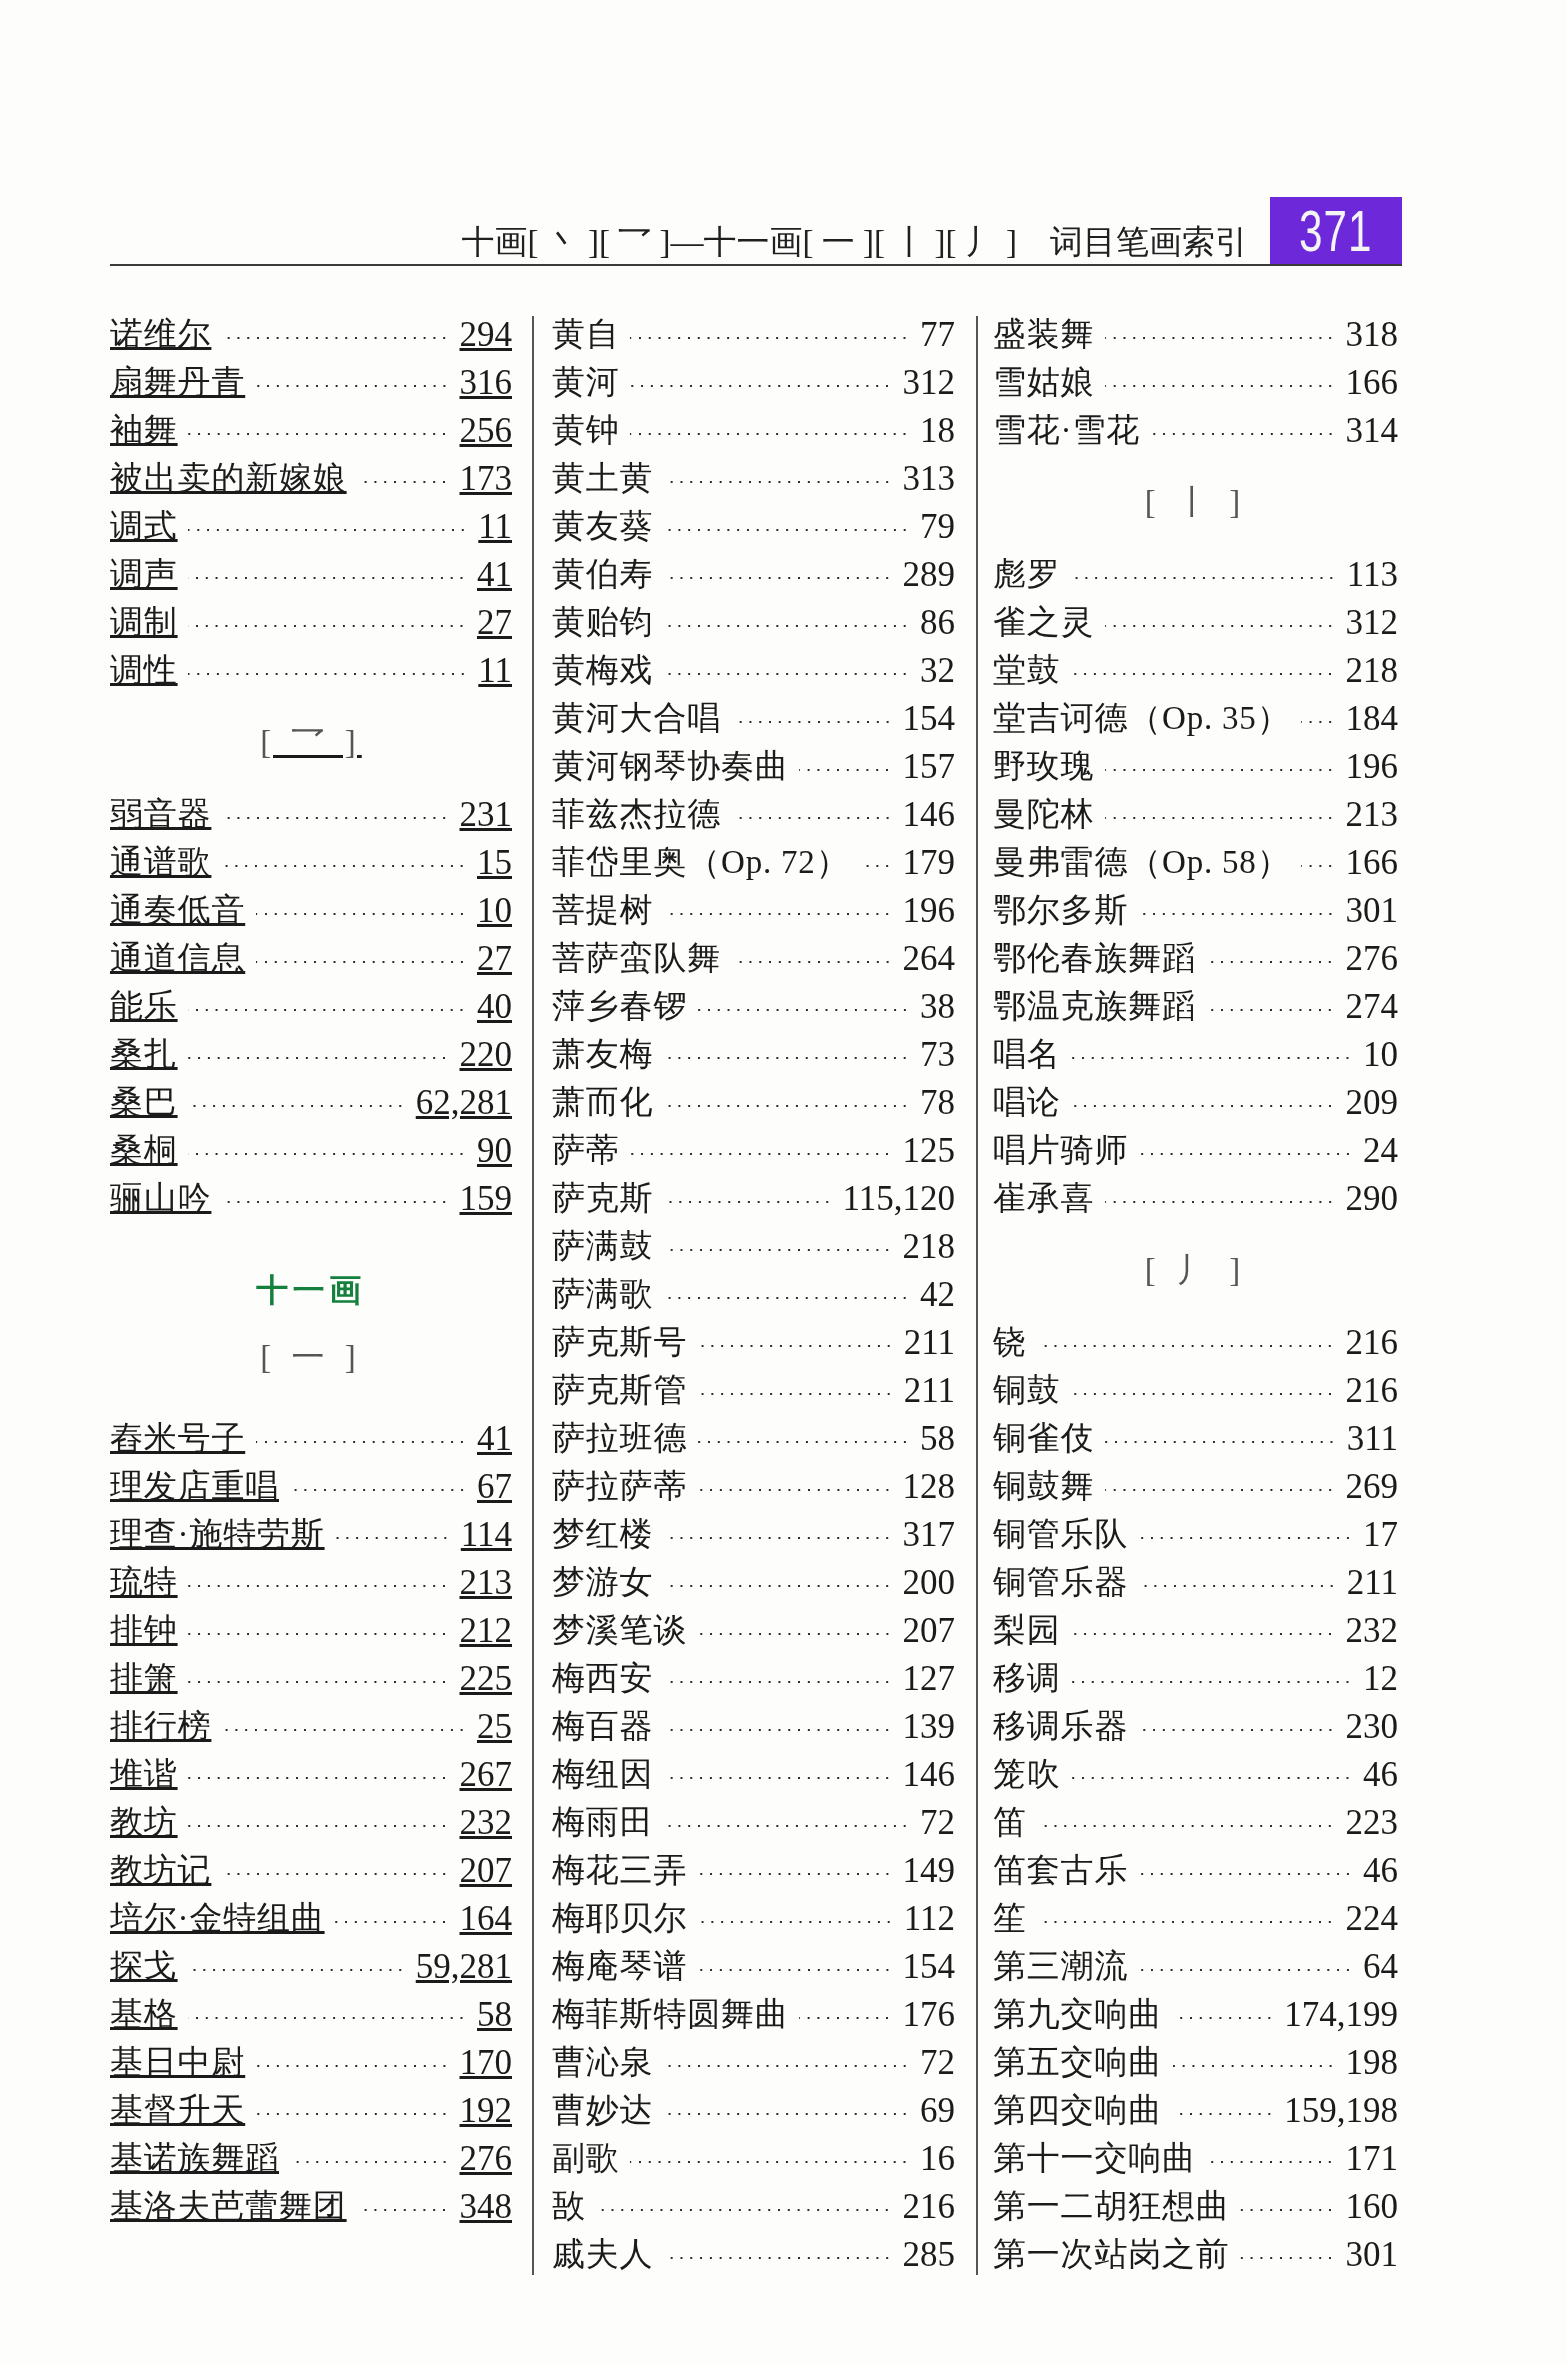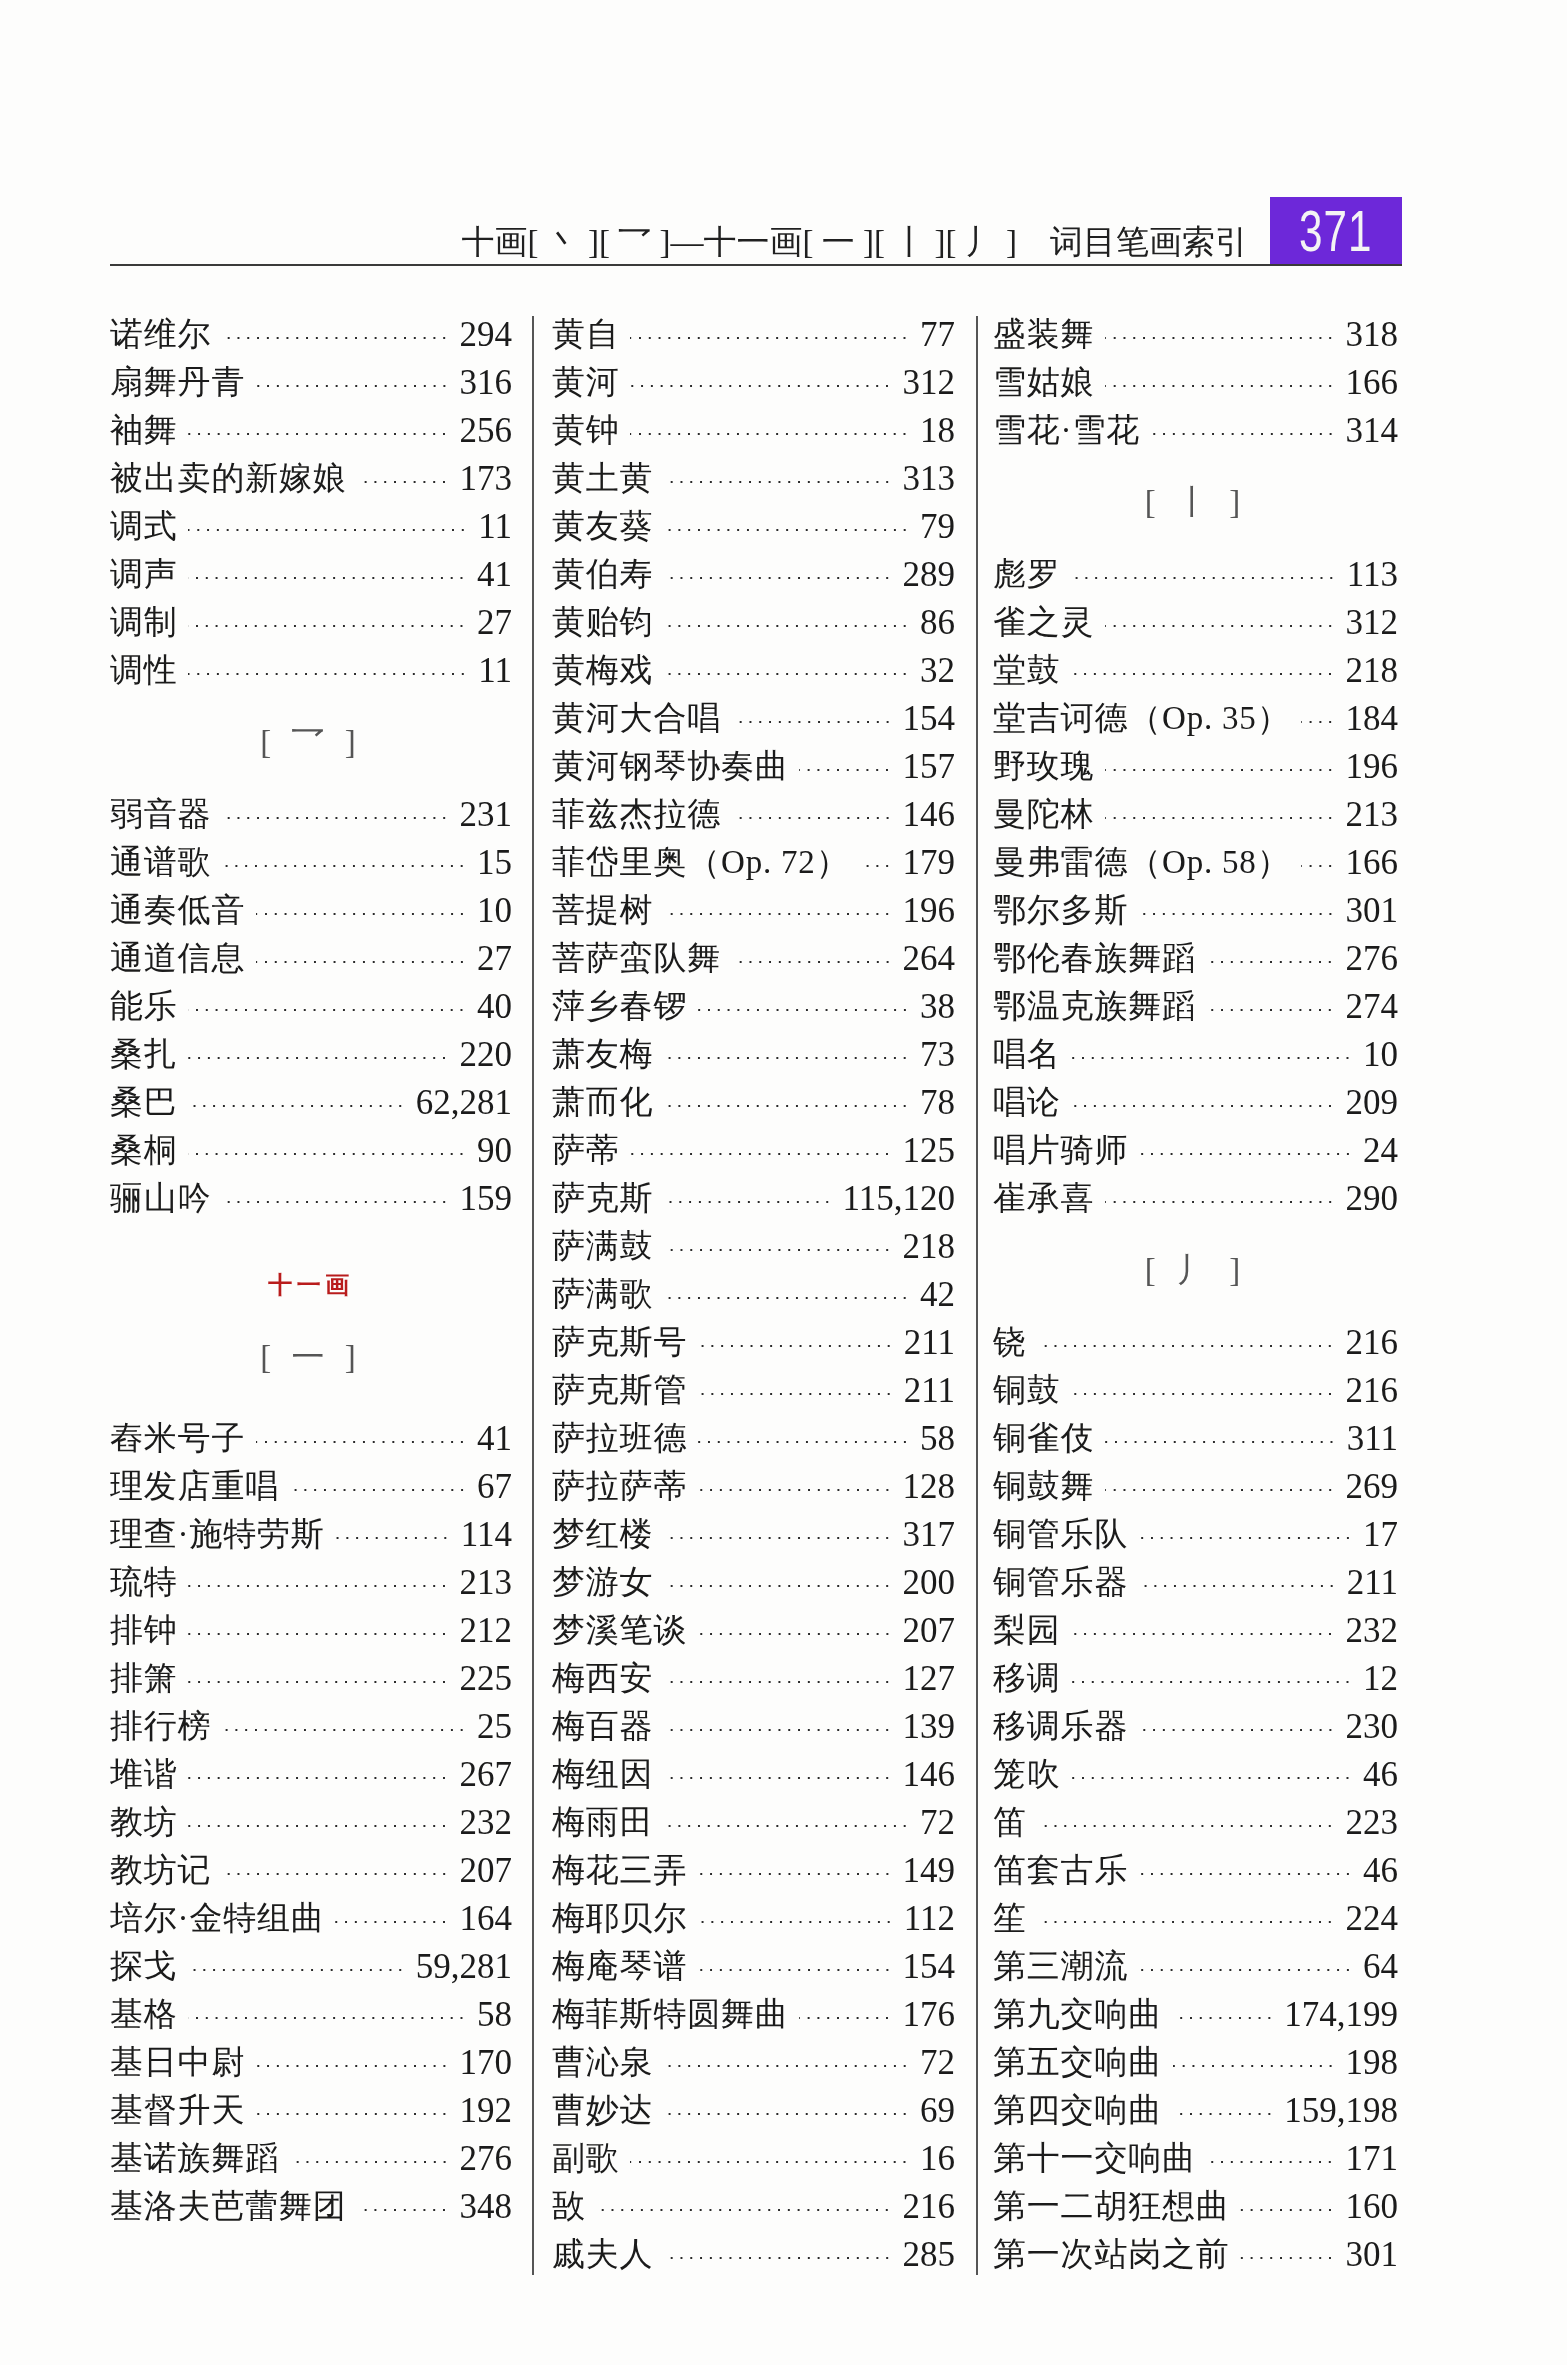--- a/index.html
+++ b/index.html
@@ -44,21 +44,21 @@
     background-size: 9.8px 4.5px; background-repeat: repeat-x; background-position: right center;
   }
   .page { white-space: nowrap; font-size: 35px; font-family: "Liberation Serif", serif; }
   .stroke-heading {
     height: 96px; display: flex; align-items: center; justify-content: center;
     font-size: 33px; color: #555; letter-spacing: 6px;
   }
   .section { height: 192px; position: relative; }
   .section-title {
     position: absolute; top: 47px; left: 0; right: 0; text-align: center;
-    font-family: "DejaVu Sans", sans-serif; font-weight: bold; font-size: 24px; letter-spacing: 4.5px; color: #b91c1c;
+    font-family: "DejaVu Sans", sans-serif; font-weight: bold; font-size: 32px; letter-spacing: 4.5px; color: #15803d;
   }
   .section-stroke {
     position: absolute; top: 113px; left: 0; right: 0; text-align: center;
     font-size: 33px; color: #555; letter-spacing: 6px;
   }
 </style>
 </head>
 <body>
 
 <div class="page-header">
@@ -68,21 +68,21 @@
   </div>
   <div class="page-box">
     <span>371</span>
   </div>
 </div>
 <div class="header-rule"></div>
 
 <div class="divider" style="left:532px"></div>
 <div class="divider" style="left:976px"></div>
 
-<div class="column" style="left:110px; width:402px;">
+<div class="column" style="left:110px; width:402px;text-decoration:underline;">
     <div class="entry">
       <span class="term">诺维尔</span>
       <span class="leader"></span>
       <span class="page">294</span>
     </div>
     <div class="entry">
       <span class="term">扇舞丹青</span>
       <span class="leader"></span>
       <span class="page">316</span>
     </div>

